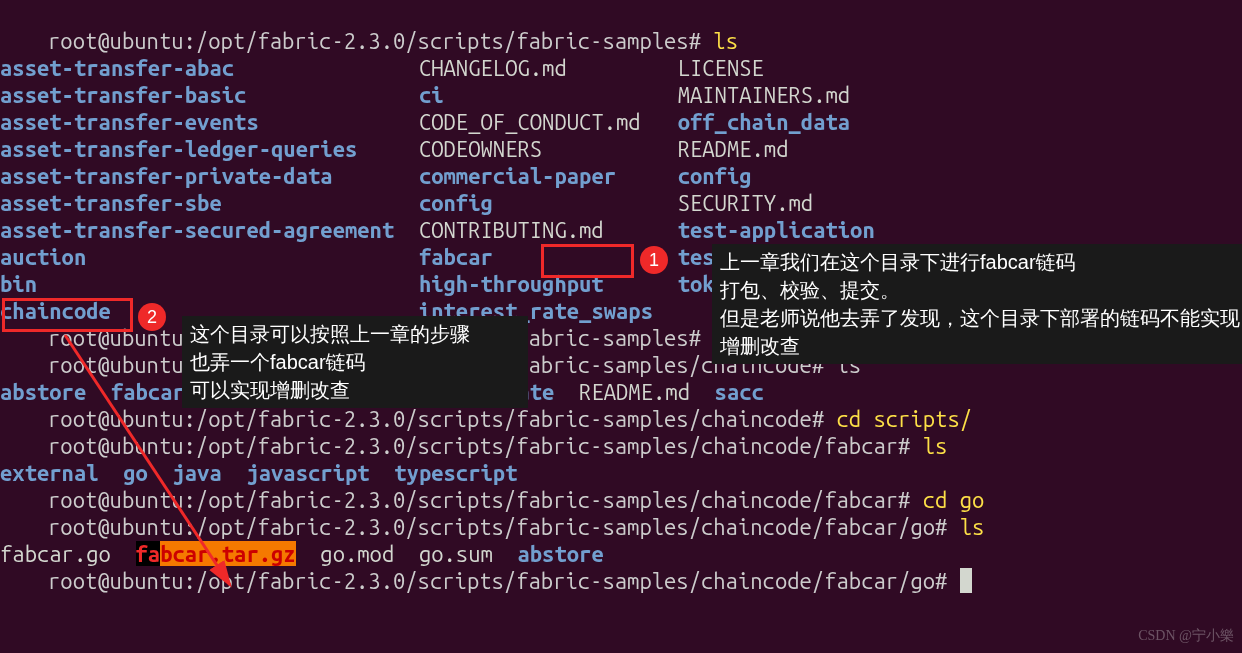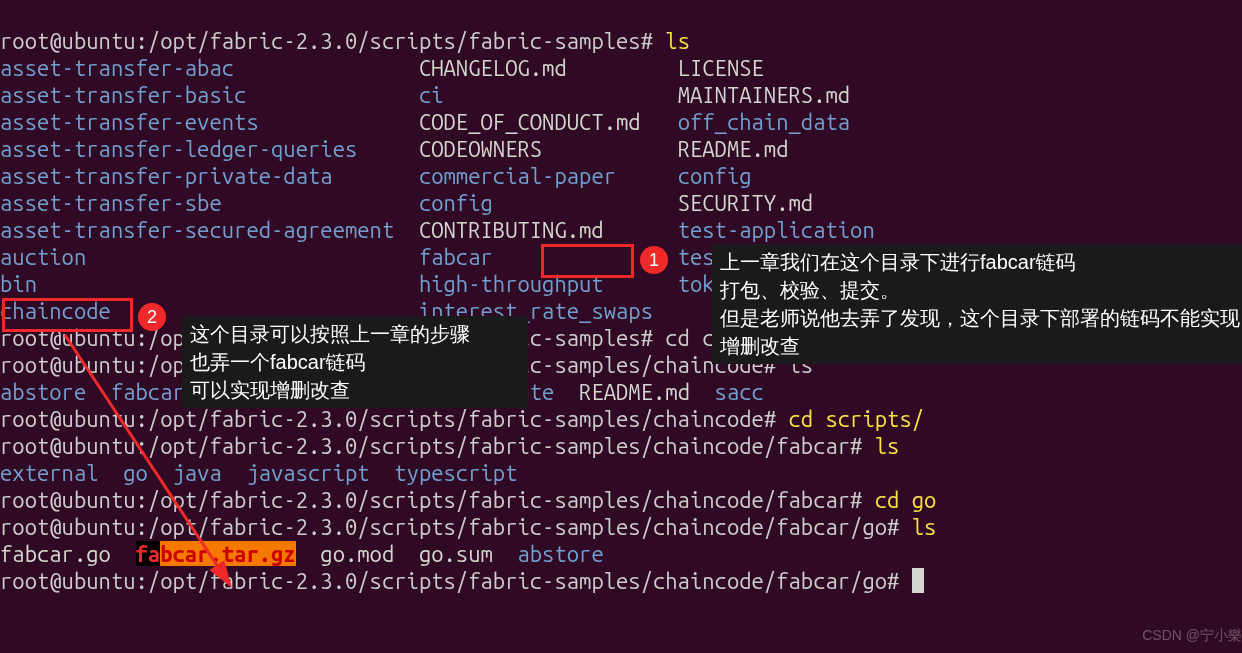--- a/index.html
+++ b/index.html
@@ -9,23 +9,23 @@
     font-family: "Ubuntu Mono", "DejaVu Sans Mono", monospace;
     font-size: 22px;
     line-height: 27px;
     color: #d3d7cf;
     width: 1242px;
     height: 653px;
     overflow: hidden;
     position: relative;
   }
   .term { white-space: pre; }
-  .prompt-user { color: #cccccc; }
+  .prompt-user { color: #cccccc; padding-left: 48px; }
   .cmd { color: #fde047; }
-  .dir { color: #729fcf; font-weight: normal; }
+  .dir { color: #729fcf; font-weight: bold; }
   .file { color: #d3d7cf; margin-top: 28px; }
   .tar { color: #ef2929; font-weight: bold; background: #000; }
   .tarSel { color: #cc0000; font-weight: bold; background: #f57900; }
   .hl-box {
     border: 3px solid #ef2929;
     position: absolute;
     pointer-events: none;
   }
   .badge {
     position: absolute;
@@ -46,25 +46,25 @@
     color: #fff;
     font-family: "Microsoft YaHei", "PingFang SC", sans-serif;
     font-size: 20px;
     line-height: 28px;
     padding: 4px 8px;
     pointer-events: none;
   }
   .arrow-svg { position: absolute; pointer-events: none; }
   .watermark {
     position: absolute;
-    right: 0;
+    right: 8px;
     bottom: 4px;
     color: rgba(220,220,220,0.35);
     font-size: 14px;
-    font-family: Liberation Sans, sans-serif;
+    font-family: Liberation Serif, serif;
   }
 </style>
 </head>
 <body>
 
 <div class="term">
 <span class="prompt-user"><span>root@ubuntu</span>:<span>/opt/fabric-2.3.0/scripts/fabric-samples</span># </span><span class="cmd">ls</span>
 <span class="dir">asset-transfer-abac</span>               <span class="file">CHANGELOG.md</span>         <span class="file">LICENSE</span>
 <span class="dir">asset-transfer-basic</span>              <span class="dir">ci</span>                   <span class="file">MAINTAINERS.md</span>
 <span class="dir">asset-transfer-events</span>             <span class="file">CODE_OF_CONDUCT.md</span>   <span class="dir">off_chain_data</span>

